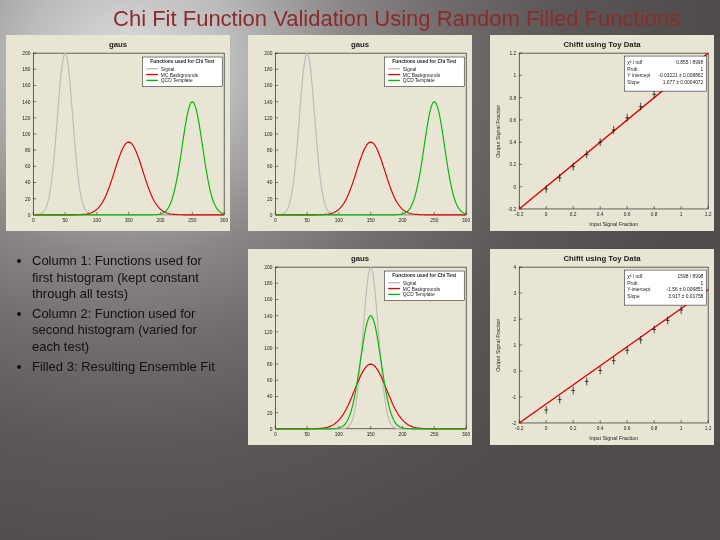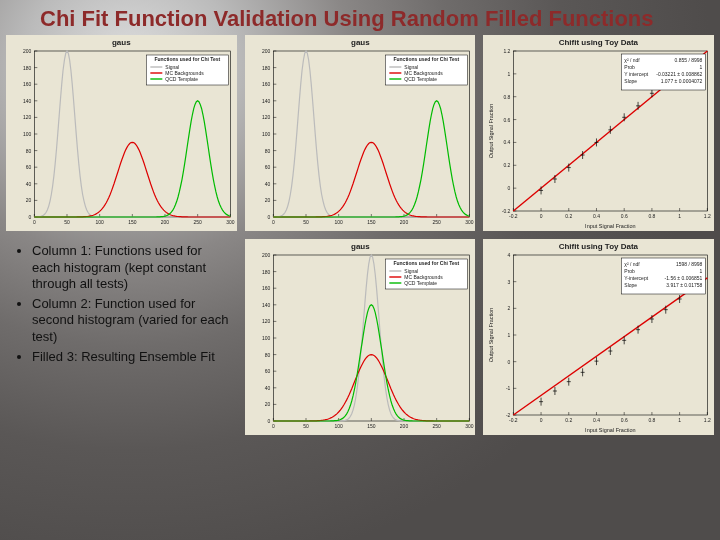--- a/index.html
+++ b/index.html
@@ -1,18 +1,18 @@
 <!DOCTYPE html>
 <html><head>
 <meta charset="utf-8">
 <style>
   html,body{margin:0;padding:0;width:720px;height:540px;font-family:Verdana,Arial,sans-serif;overflow:hidden}
   body{background:radial-gradient(ellipse 580px 520px at 130px 60px,#ddd 0%,#bbb 18%,#8a8786 38%,#6f6c6b 55%,#5a5756 75%,#4f4c4b 100%)}
-  .title{text-align:left;font-weight:bold;font-size:22px;color:#8d2a2a;padding:6px 40px 0 40px;line-height:1.15}
-  .grid{display:grid;grid-template-columns:repeat(3,1fr);grid-template-rows:repeat(2,1fr);gap:8px;padding:4px 6px 6px 6px}
+  .title{text-align:right;font-weight:normal;font-size:22px;color:#8d2a2a;padding:6px 40px 0 40px;line-height:1.15}
+  .grid{display:grid;grid-template-columns:repeat(3,1fr);grid-template-rows:repeat(2,1fr);gap:18px;padding:4px 6px 6px 6px}
   .panel{background:#e9e5d4;position:relative;height:196px}
   .textcell{background:transparent;padding:4px 8px 0 8px;color:#111;font-size:13px;line-height:1.25}
   .textcell ul{margin:0;padding-left:18px;list-style-type:disc}
   .textcell li{margin-bottom:4px}
   svg{display:block}
   .ptitle{font-size:8px;font-weight:bold;fill:#222}
   .ticktxt{font-size:5px;fill:#222}
   .axlbl{font-size:5.5px;fill:#222}
   .leg{font-size:5px;fill:#222}
   .stat{font-size:5px;fill:#222}
@@ -196,21 +196,21 @@
         <text x="141" y="34" class="stat">Prob</text>
         <text x="219" y="34" text-anchor="end" class="stat">1</text>
         <text x="141" y="41" class="stat">Y intercept</text>
         <text x="219" y="41" text-anchor="end" class="stat">-0.03221 ± 0.008862</text>
         <text x="141" y="48" class="stat">Slope</text>
         <text x="219" y="48" text-anchor="end" class="stat">1.077 ± 0.0004072</text>
       </svg>
     </div>
   <div class="textcell">
     <ul>
-      <li>Column 1: Functions used for each histogram (kept constant through all tests)</li>
+      <li>Column 1: Functions used for first histogram (kept constant through all tests)</li>
       <li>Column 2: Function used for second histogram (varied for each test)</li>
       <li>Filled 3: Resulting Ensemble Fit</li>
     </ul>
   </div>
   <div class="panel">
       <svg id="svg-p5" width="100%" height="100%" viewBox="0 0 230 196">
         <text x="115" y="10" text-anchor="middle" class="ptitle">gaus</text>
         <rect x="28" y="16" width="196" height="166" fill="none" stroke="#000" stroke-width="0.6"></rect>
         <line x1="28" y1="182" x2="28" y2="179" stroke="#000" stroke-width="0.5"></line>
         <text x="28" y="189" text-anchor="middle" class="ticktxt">0</text>

